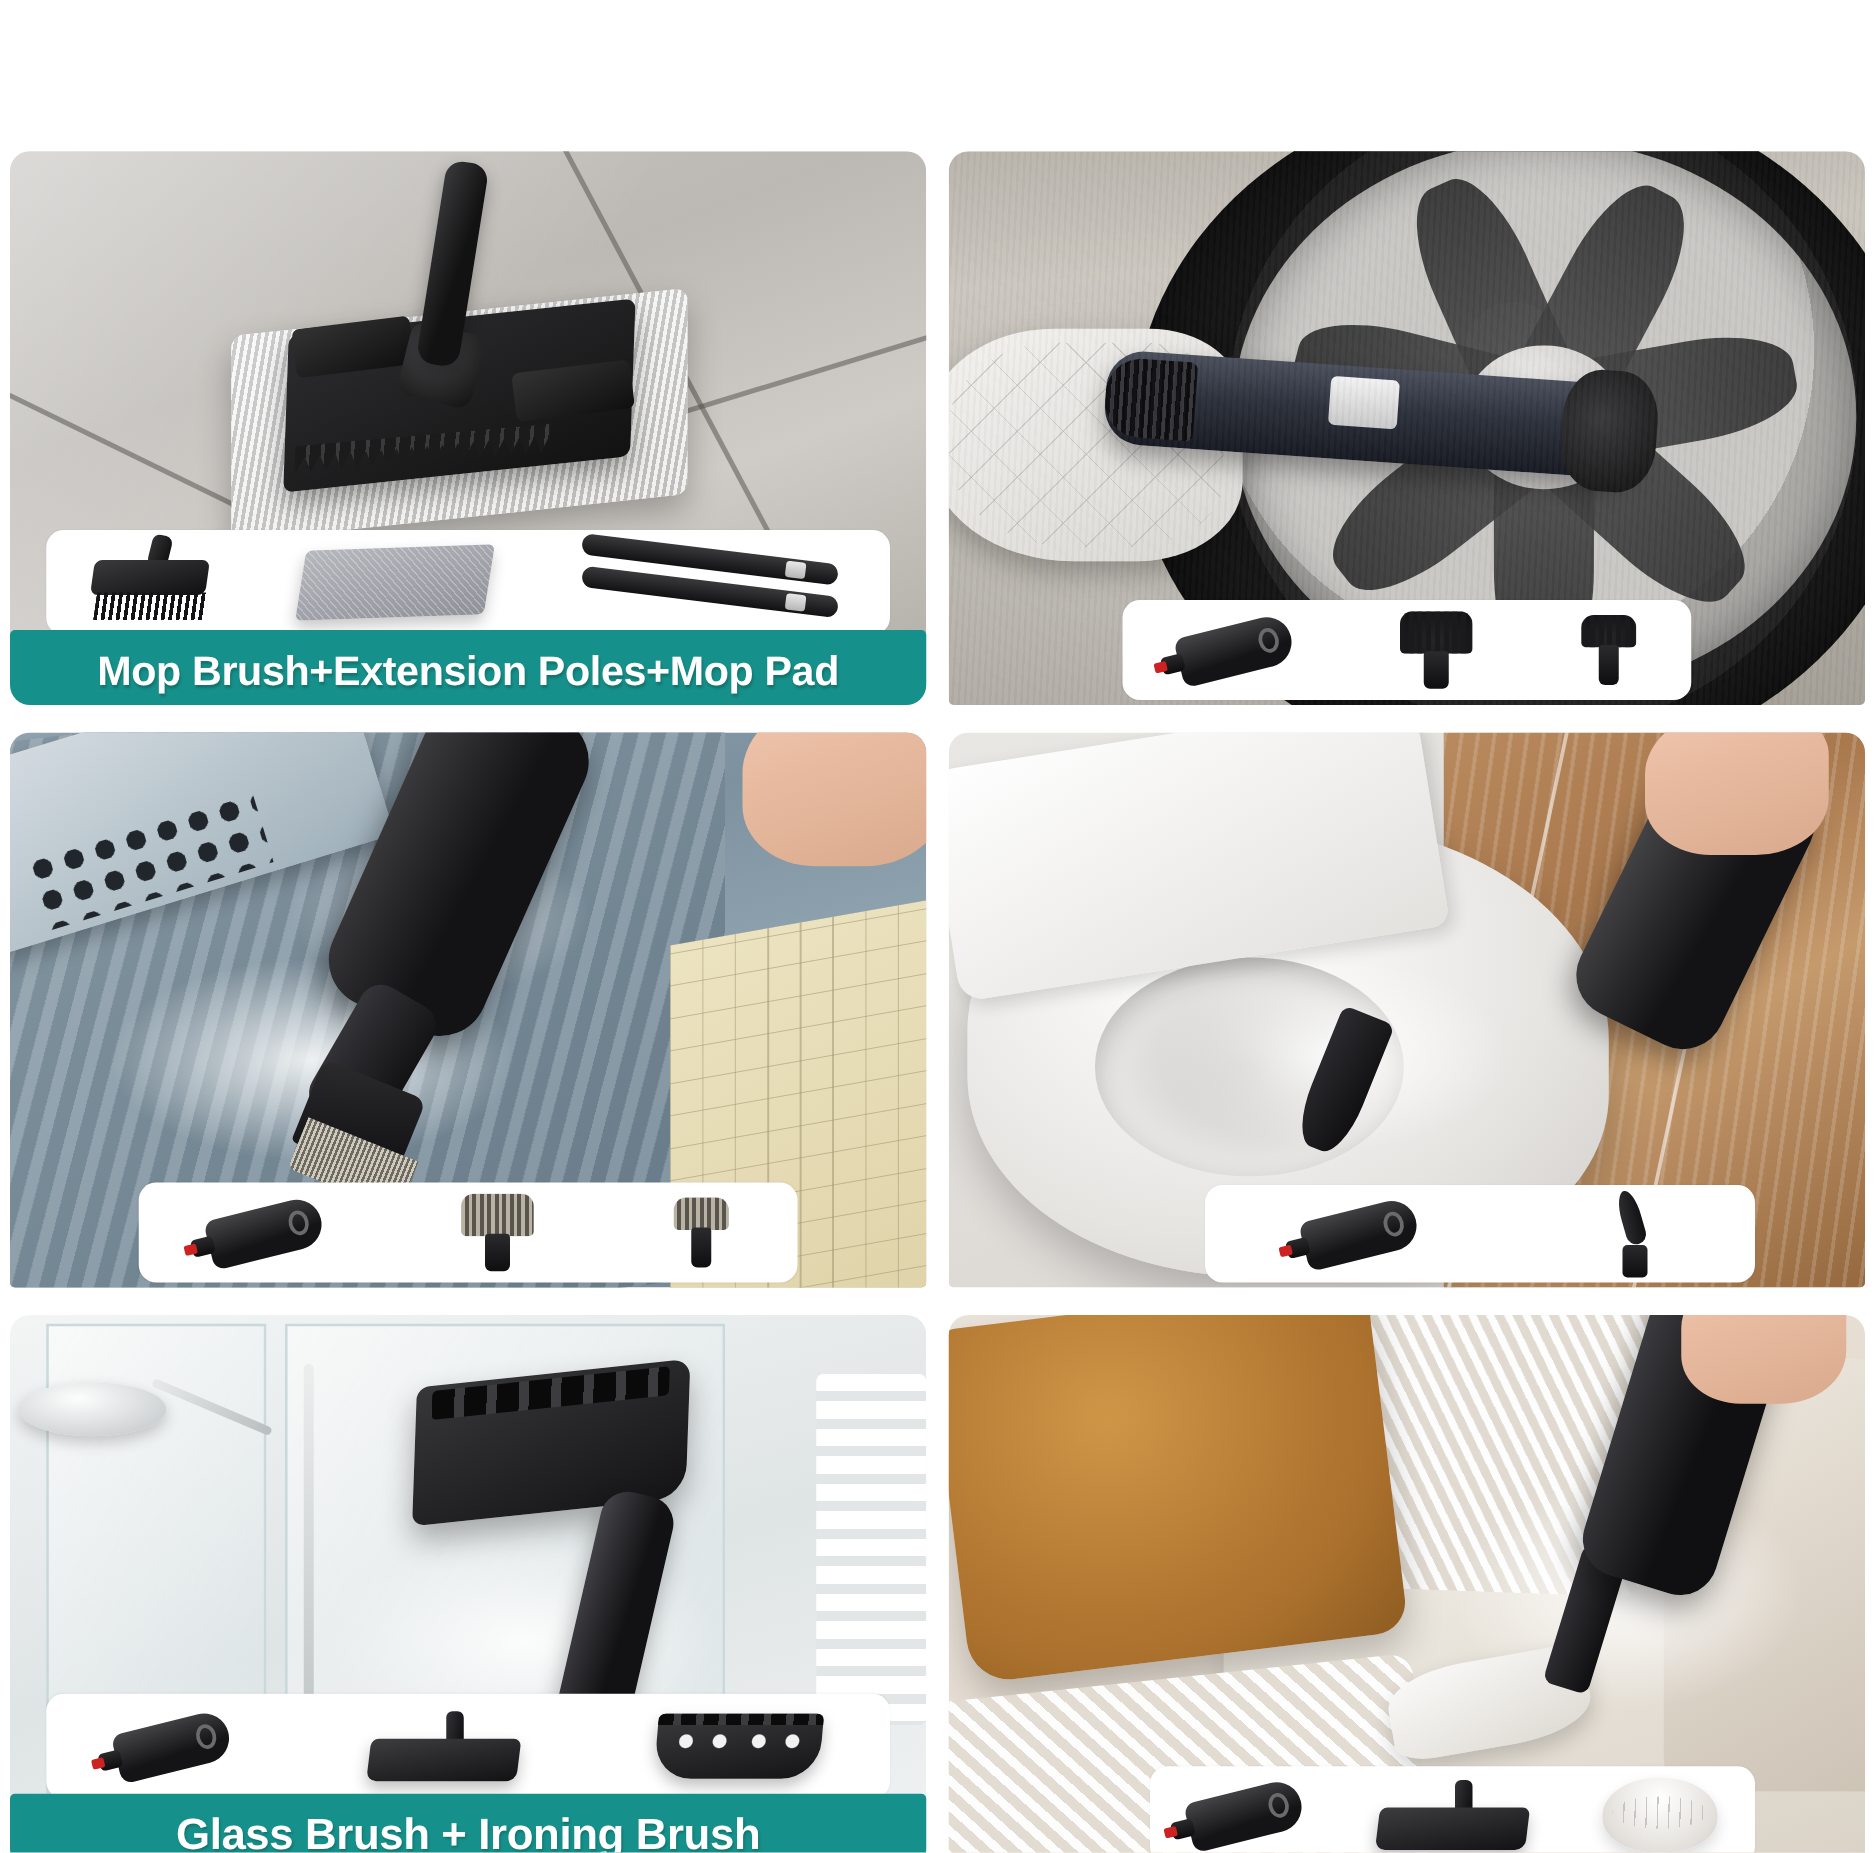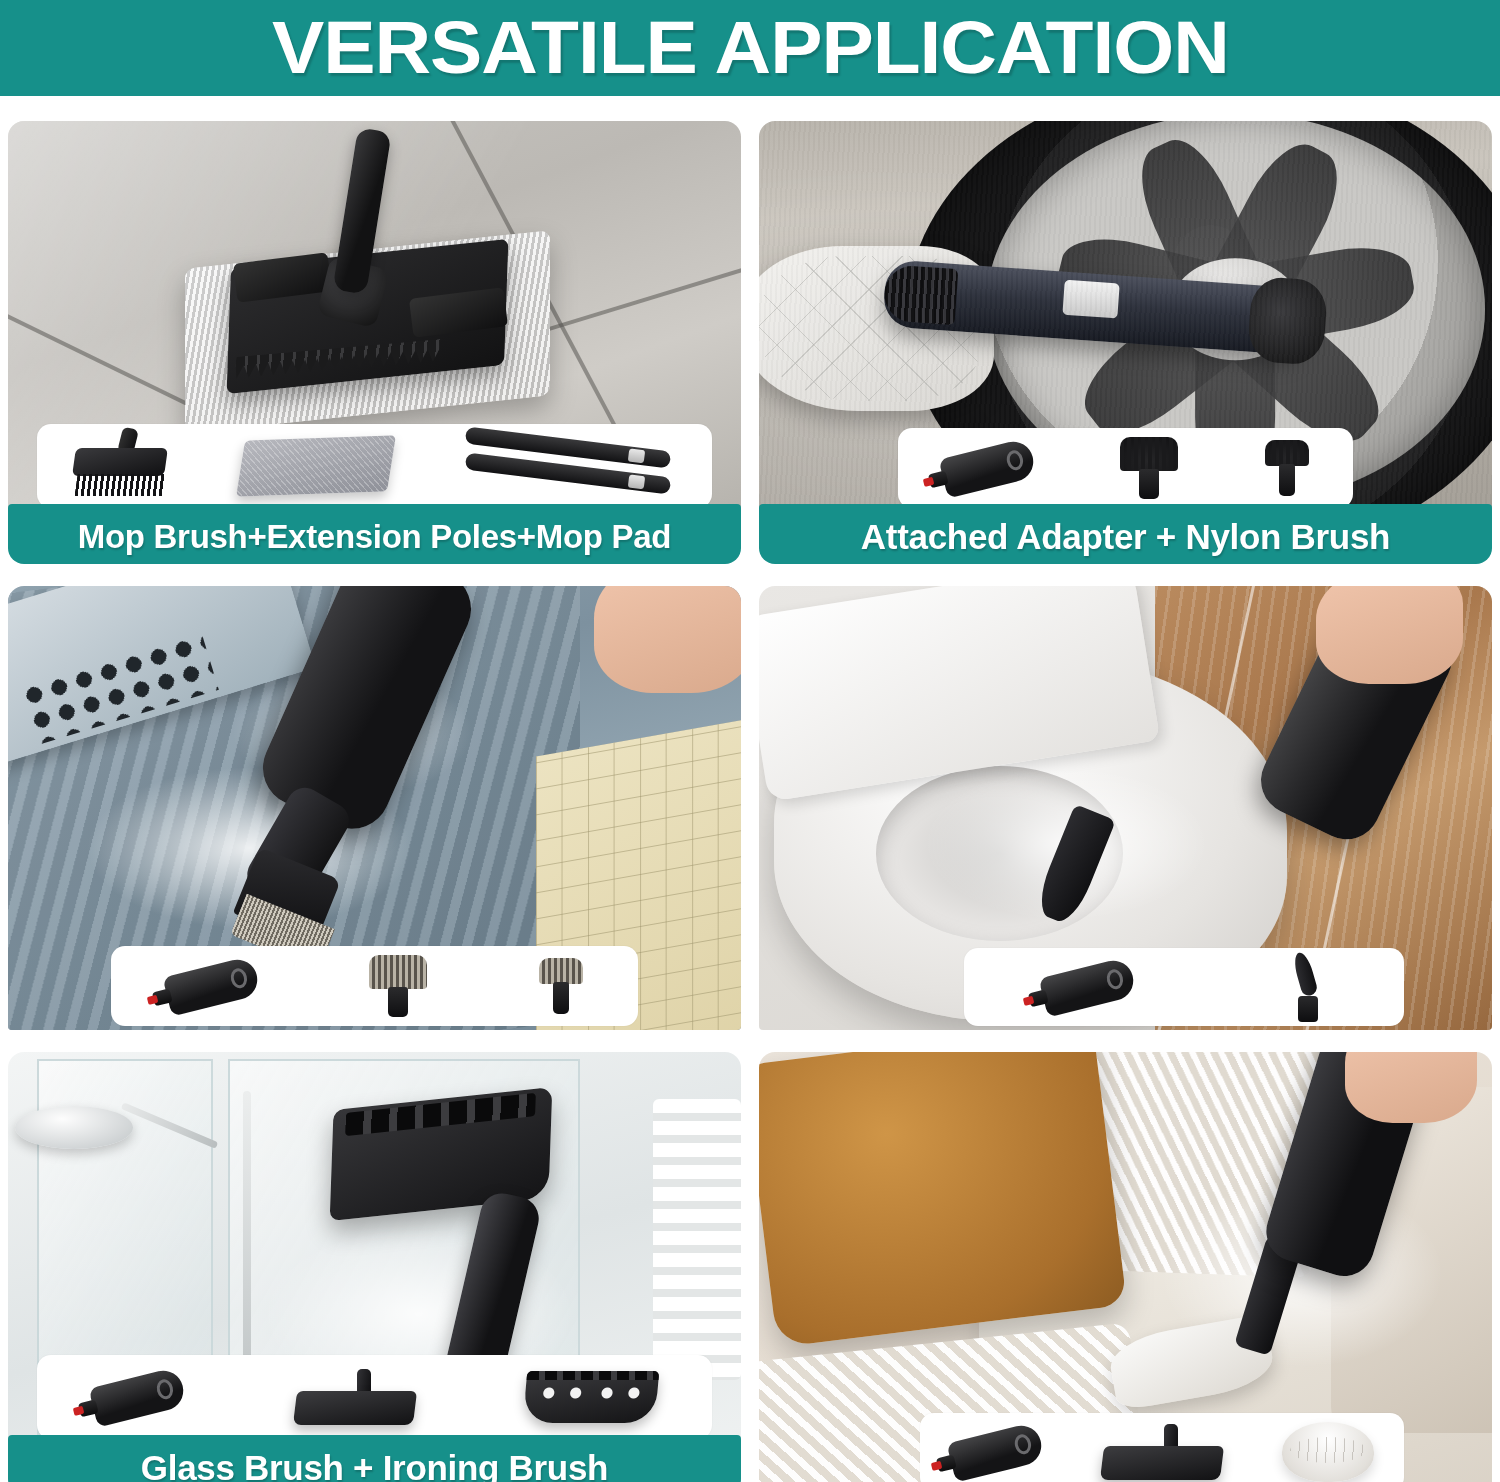--- a/index.html
+++ b/index.html
@@ -667,23 +667,20 @@
     width:76px; height:26px;
     background: repeating-linear-gradient(92deg, rgba(190,186,180,.8) 0 1px, rgba(0,0,0,0) 1px 9px);
     border-radius: 50%;
   }
 </style>
 </head>
 <body>
 
 <div id="page">
 
-  <div id="header">
-    <div id="header-title">VERSATILE APPLICATION</div>
-  </div>
 
   <div id="grid">
 
     <div class="panel">
       <div class="photo">
         <div class="scene tile-floor">
           <div class="tile-line" style="left:-6%;top:44%;width:60%;height:4px;transform:rotate(26deg);"></div>
           <div class="tile-line" style="left:26%;top:80%;width:78%;height:4px;transform:rotate(-17deg);"></div>
           <div class="tile-line" style="left:58%;top:-10%;width:70%;height:4px;transform:rotate(62deg);"></div>
           <div class="mop-pad-big">
@@ -746,23 +743,20 @@
           <div class="acc a-brush">
             <div class="bristles"></div>
               <div class="stem"></div>
           </div>
           <div class="acc a-brush small">
             <div class="bristles"></div>
               <div class="stem"></div>
           </div>
         </div>
       </div>
-      <div class="caption">
-        <span class="caption-text">Attached Adapter + Nylon Brush</span>
-      </div>
     </div>
 
     <div class="panel">
       <div class="photo">
         <div class="scene grillscene">
           <div class="grill-panel"></div>
           <div class="grill-rail"></div>
           <div class="grill-holes"></div>
           <div class="yellow-tile"></div>
           <div class="steam" style="left:10%;top:40%;width:46%;height:38%;"></div>

